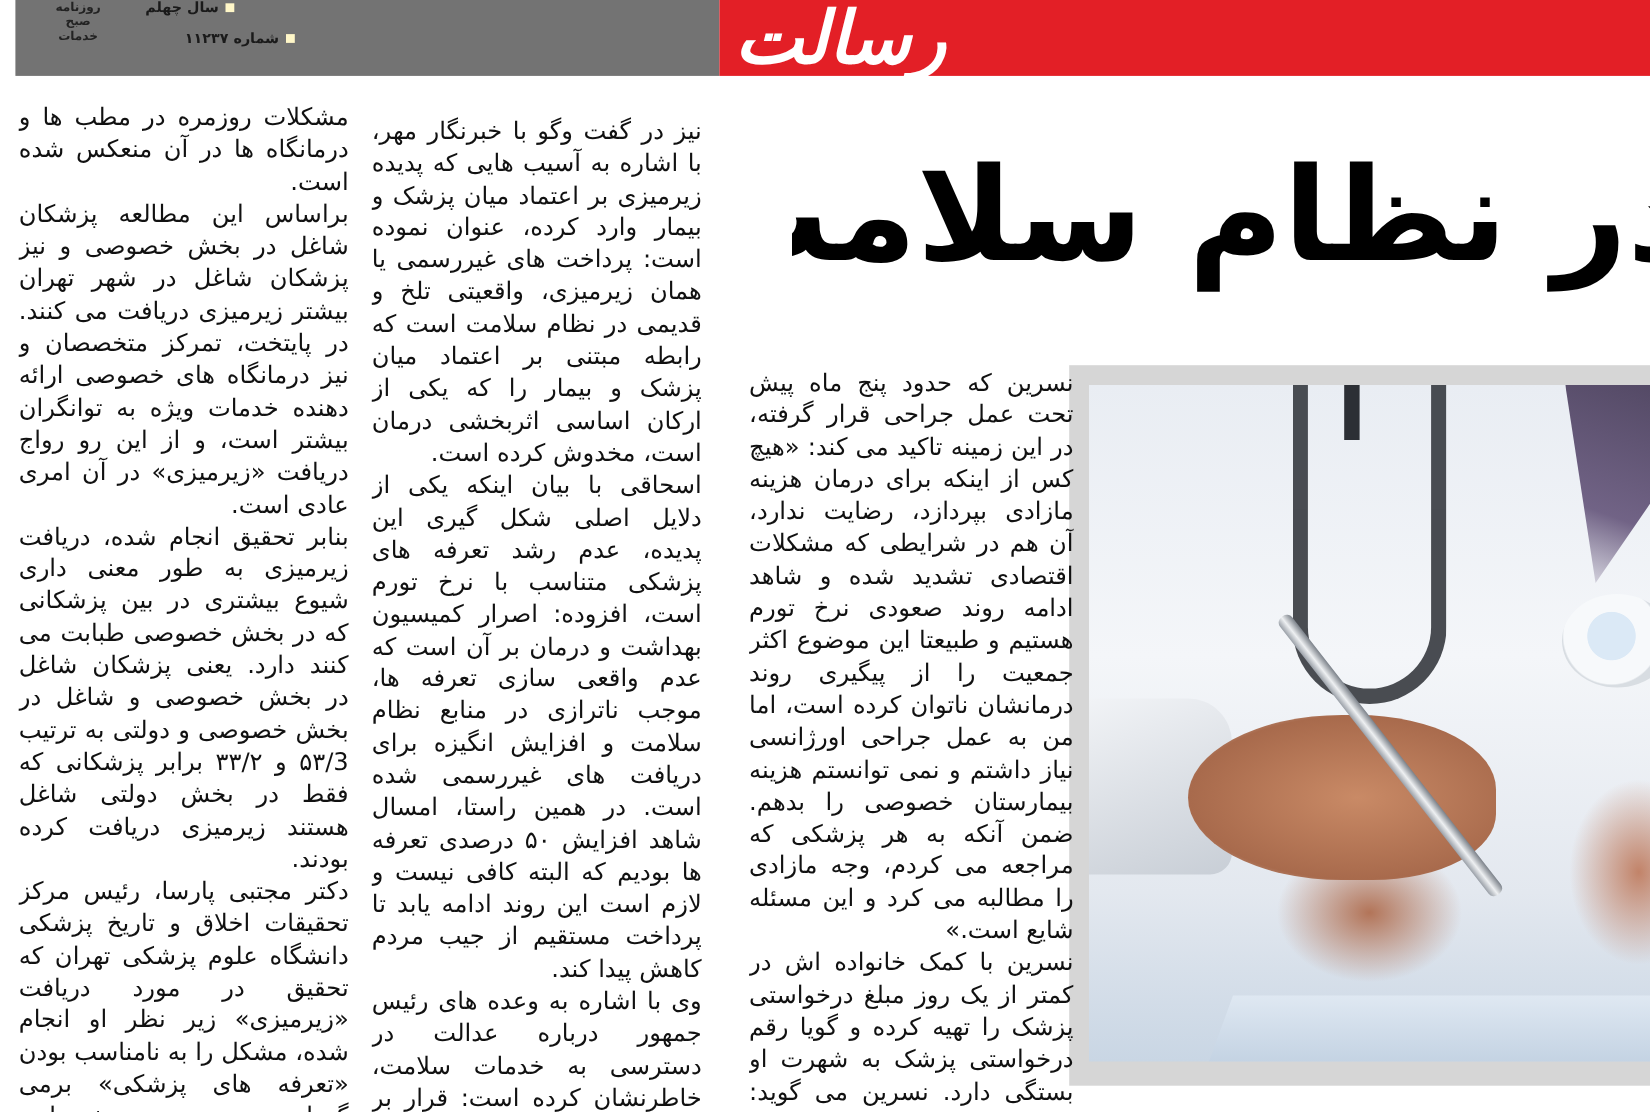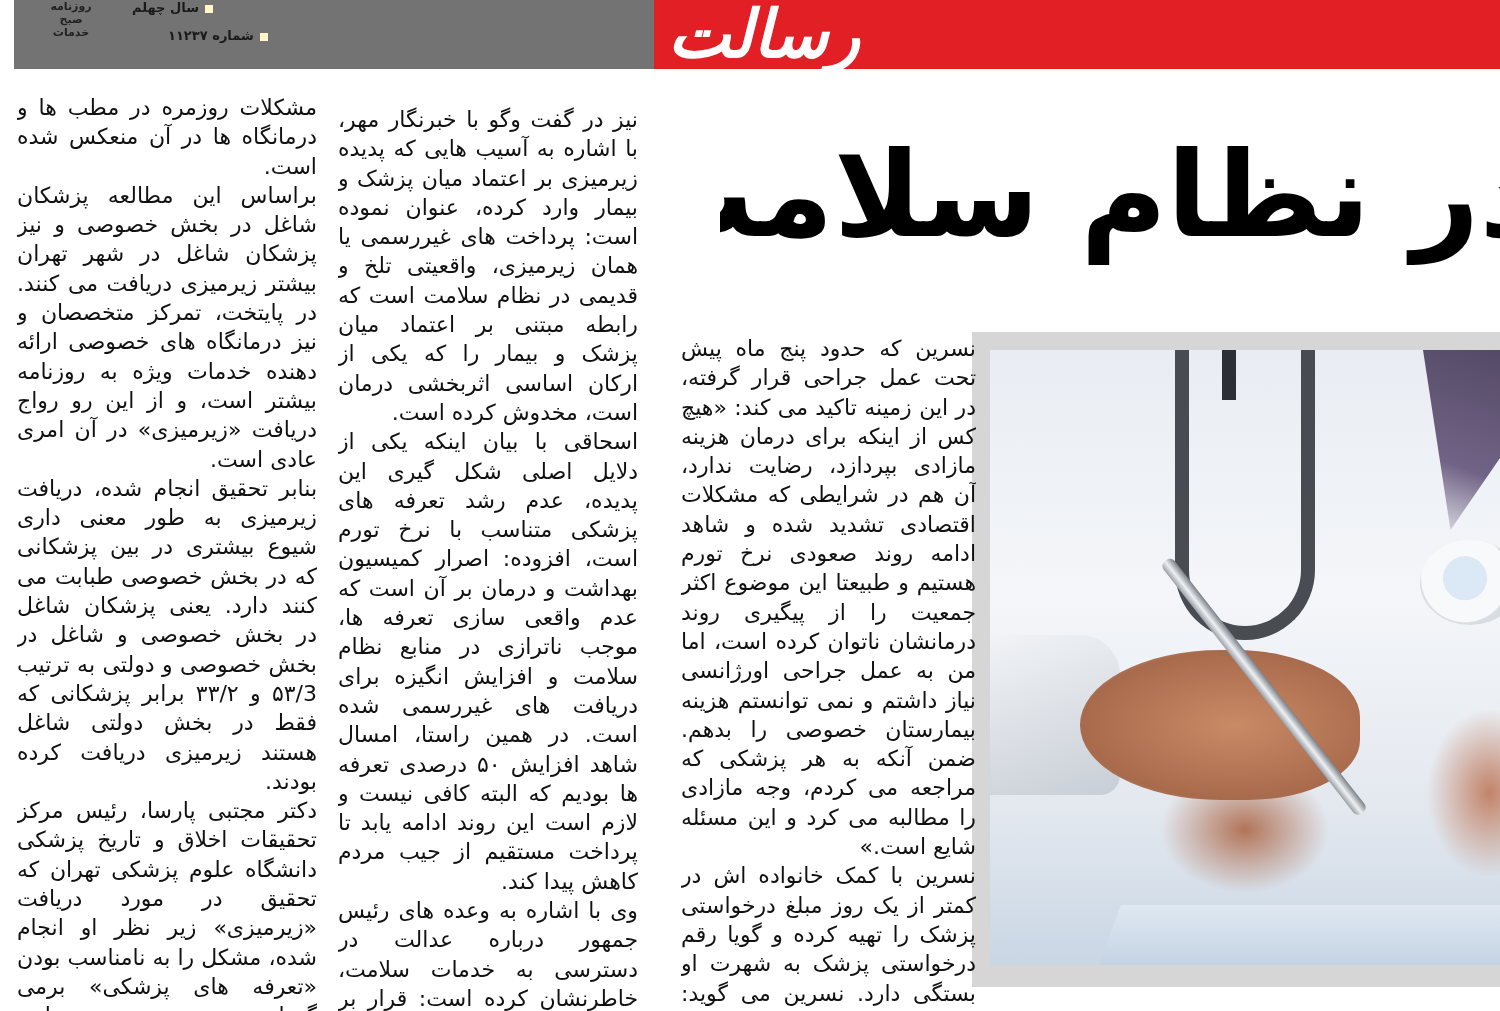--- a/index.html
+++ b/index.html
@@ -159,16 +159,16 @@
 </div>
 
 <div class="col col-2">
   <p>نیز در گفت وگو با خبرنگار مهر، با اشاره به آسیب هایی که پدیده زیرمیزی بر اعتماد میان پزشک و بیمار وارد کرده، عنوان نموده است: پرداخت های غیررسمی یا همان زیرمیزی، واقعیتی تلخ و قدیمی در نظام سلامت است که رابطه مبتنی بر اعتماد میان پزشک و بیمار را که یکی از ارکان اساسی اثربخشی درمان است، مخدوش کرده است.</p>
   <p>اسحاقی با بیان اینکه یکی از دلایل اصلی شکل گیری این پدیده، عدم رشد تعرفه های پزشکی متناسب با نرخ تورم است، افزوده: اصرار کمیسیون بهداشت و درمان بر آن است که عدم واقعی سازی تعرفه ها، موجب ناترازی در منابع نظام سلامت و افزایش انگیزه برای دریافت های غیررسمی شده است. در همین راستا، امسال شاهد افزایش ۵۰ درصدی تعرفه ها بودیم که البته کافی نیست و لازم است این روند ادامه یابد تا پرداخت مستقیم از جیب مردم کاهش پیدا کند.</p>
   <p>وی با اشاره به وعده های رئیس جمهور درباره عدالت در دسترسی به خدمات سلامت، خاطرنشان کرده است: قرار بر این است که در قالب همکاری دولت و مجلس و در چارچوب برنامه هفتم توسعه، کمیته ای تشکیل شود تا در بازه زمانی کوتاهی طرح جامع حذف زیرمیزی تدوین و اجرا شود. یکی از راهکارهای کلیدی، ایجاد یک بیمه سراسری و حذف بیمه های متعدد و پراکنده است تا نظام پرداخت عادلانه</p>
 </div>
 
 <div class="col col-3">
   <p>مشکلات روزمره در مطب ها و درمانگاه ها در آن منعکس شده است.</p>
-  <p>براساس این مطالعه پزشکان شاغل در بخش خصوصی و نیز پزشکان شاغل در شهر تهران بیشتر زیرمیزی دریافت می کنند. در پایتخت، تمرکز متخصصان و نیز درمانگاه های خصوصی ارائه دهنده خدمات ویژه به روزنامه بیشتر است، و از این رو رواج دریافت «زیرمیزی» در آن امری عادی است.</p>
+  <p>براساس این مطالعه پزشکان شاغل در بخش خصوصی و نیز پزشکان شاغل در شهر تهران بیشتر زیرمیزی دریافت می کنند. در پایتخت، تمرکز متخصصان و نیز درمانگاه های خصوصی ارائه دهنده خدمات ویژه به توانگران بیشتر است، و از این رو رواج دریافت «زیرمیزی» در آن امری عادی است.</p>
   <p>بنابر تحقیق انجام شده، دریافت زیرمیزی به طور معنی داری شیوع بیشتری در بین پزشکانی که در بخش خصوصی طبابت می کنند دارد. یعنی پزشکان شاغل در بخش خصوصی و شاغل در بخش خصوصی و دولتی به ترتیب ۵۳/3 و ۳۳/۲ برابر پزشکانی که فقط در بخش دولتی شاغل هستند زیرمیزی دریافت کرده بودند.</p>
   <p>دکتر مجتبی پارسا، رئیس مرکز تحقیقات اخلاق و تاریخ پزشکی دانشگاه علوم پزشکی تهران که تحقیق در مورد دریافت «زیرمیزی» زیر نظر او انجام شده، مشکل را به نامناسب بودن «تعرفه های پزشکی» برمی گرداند، نه به سیستم برخورداری از درمان براساس پول. او می گوید: مشکلات تعرفه های پزشکی سال هاست که مطرح است، به ویژه در بخش دولتی که شرایط بسیار بدتر است. این امر باعث می شود که پزشکان به فکر دریافت زیرمیزی باشند. اگر تعرفه ها واقعی شوند و بعد قوانین سفت و سختی برای برخورد با تخلفات</p>
 </div>
 
 </body></html>

